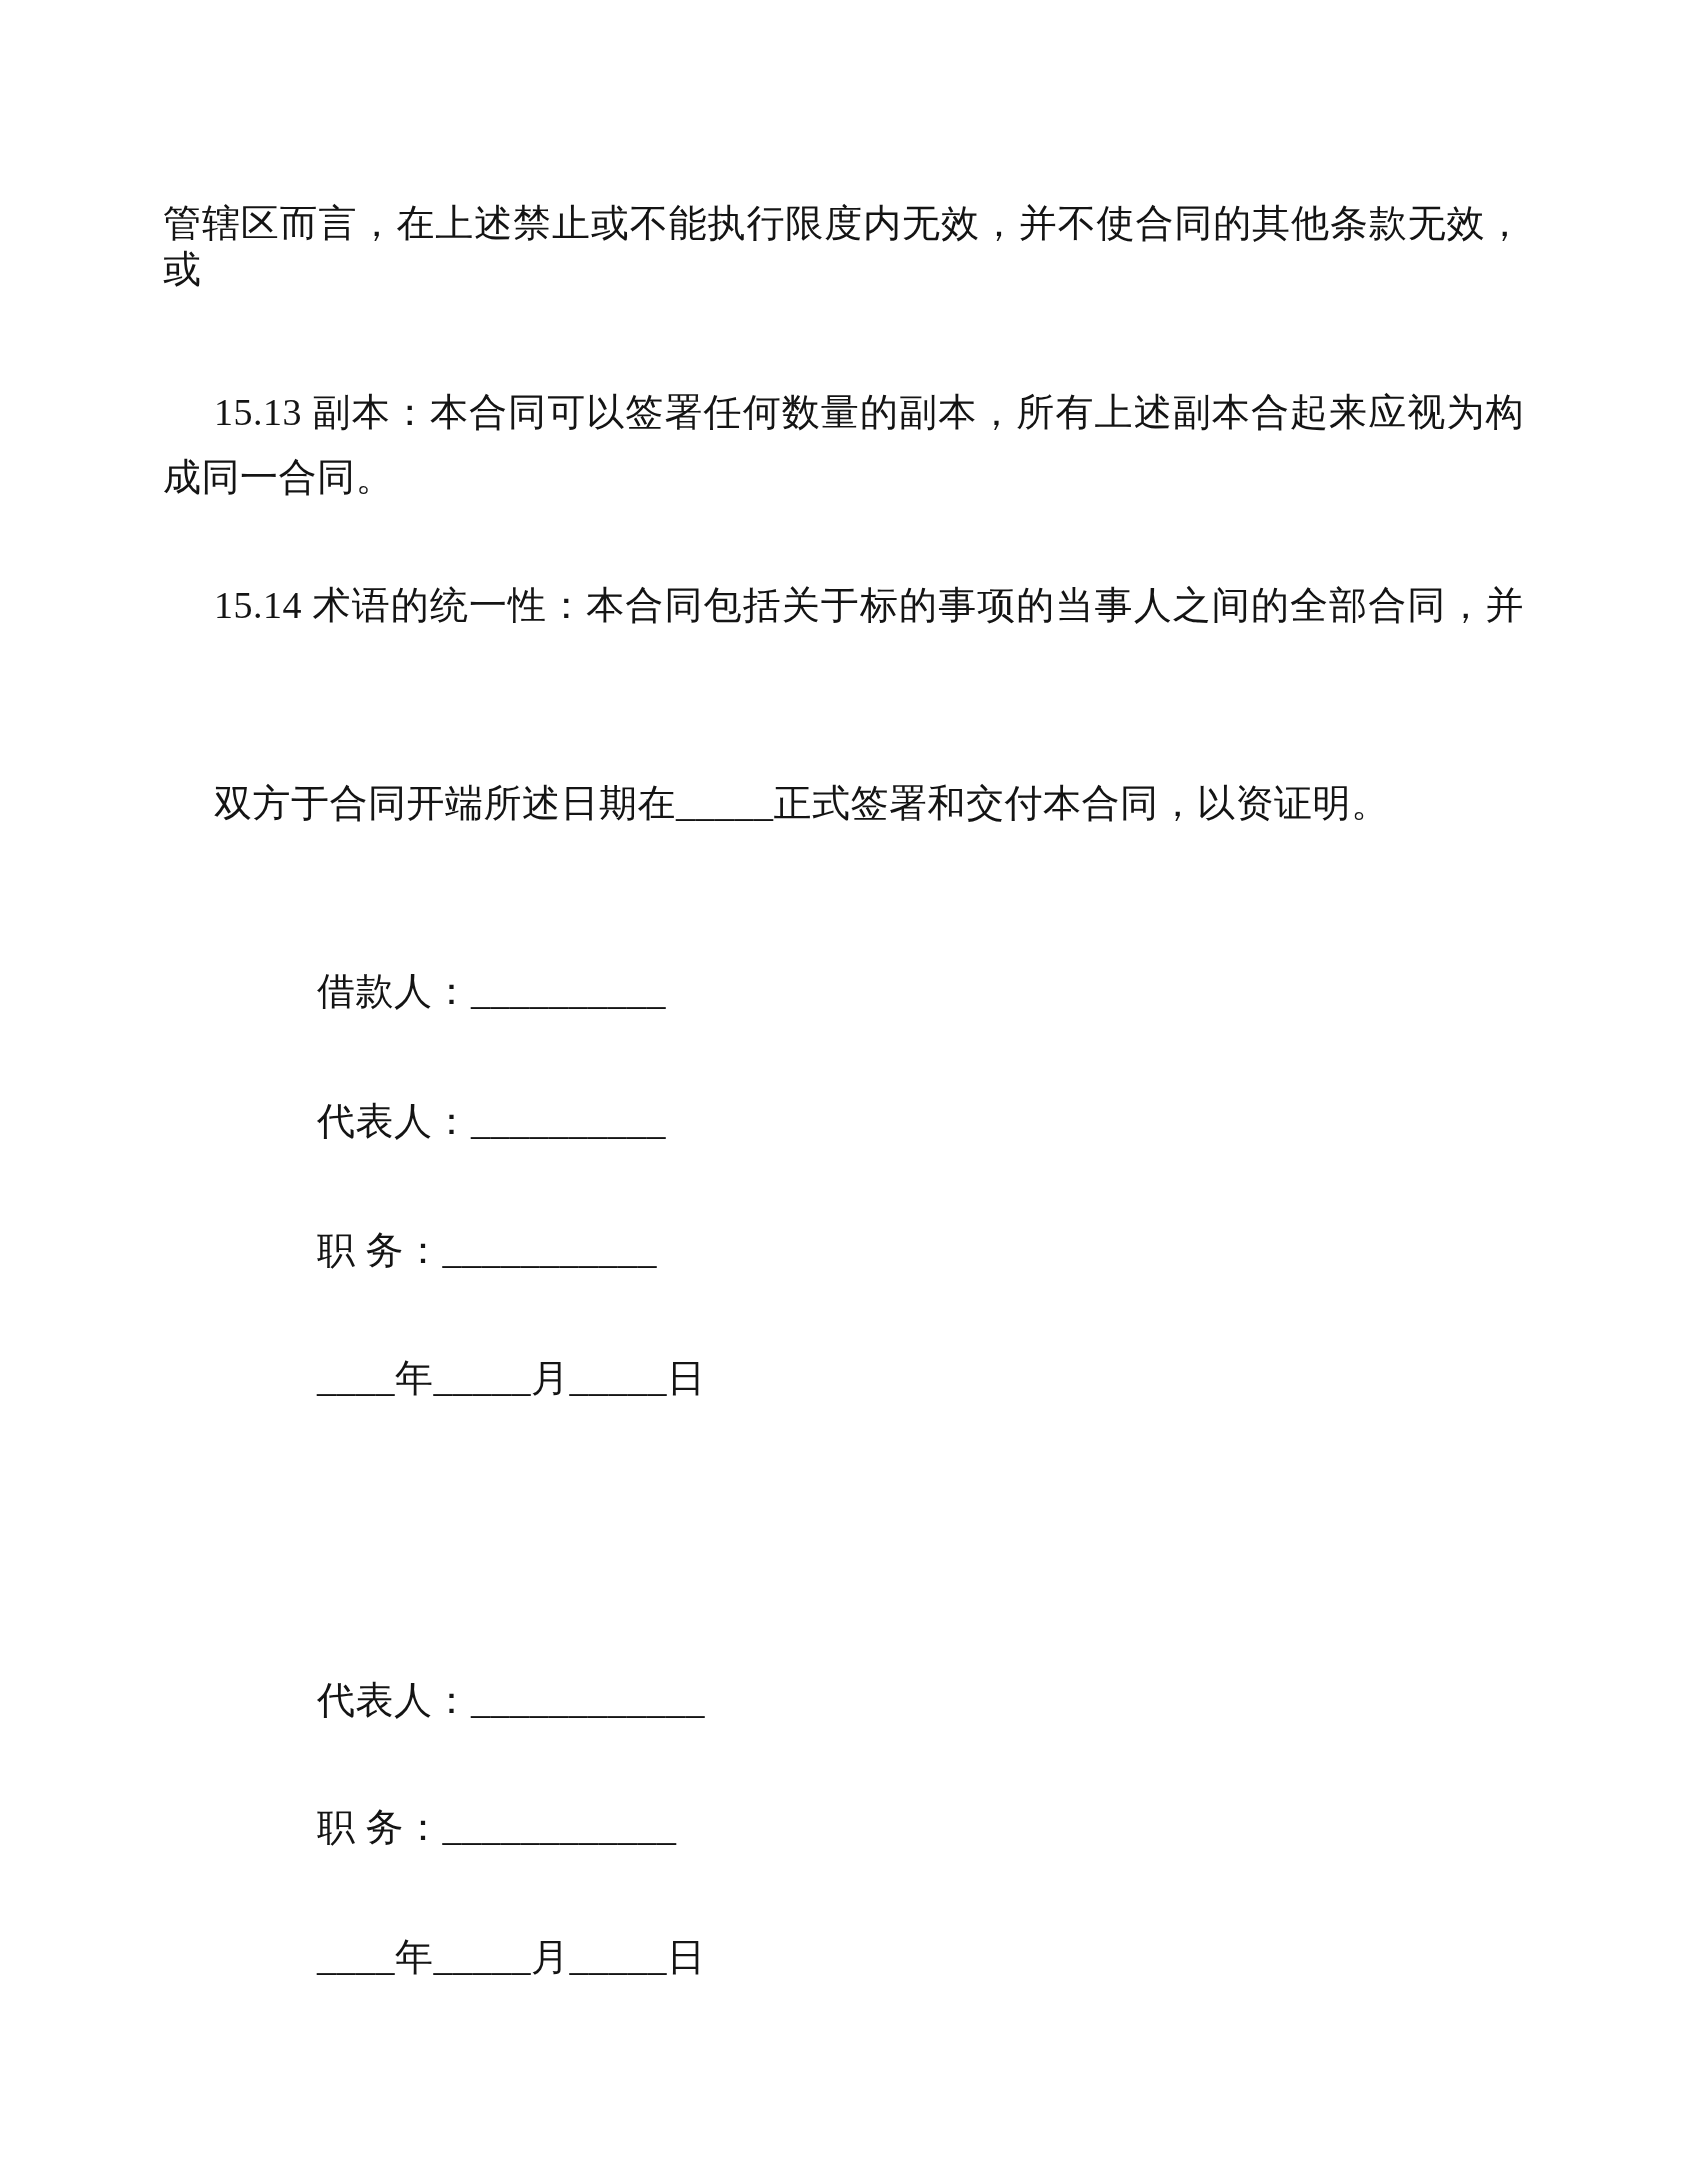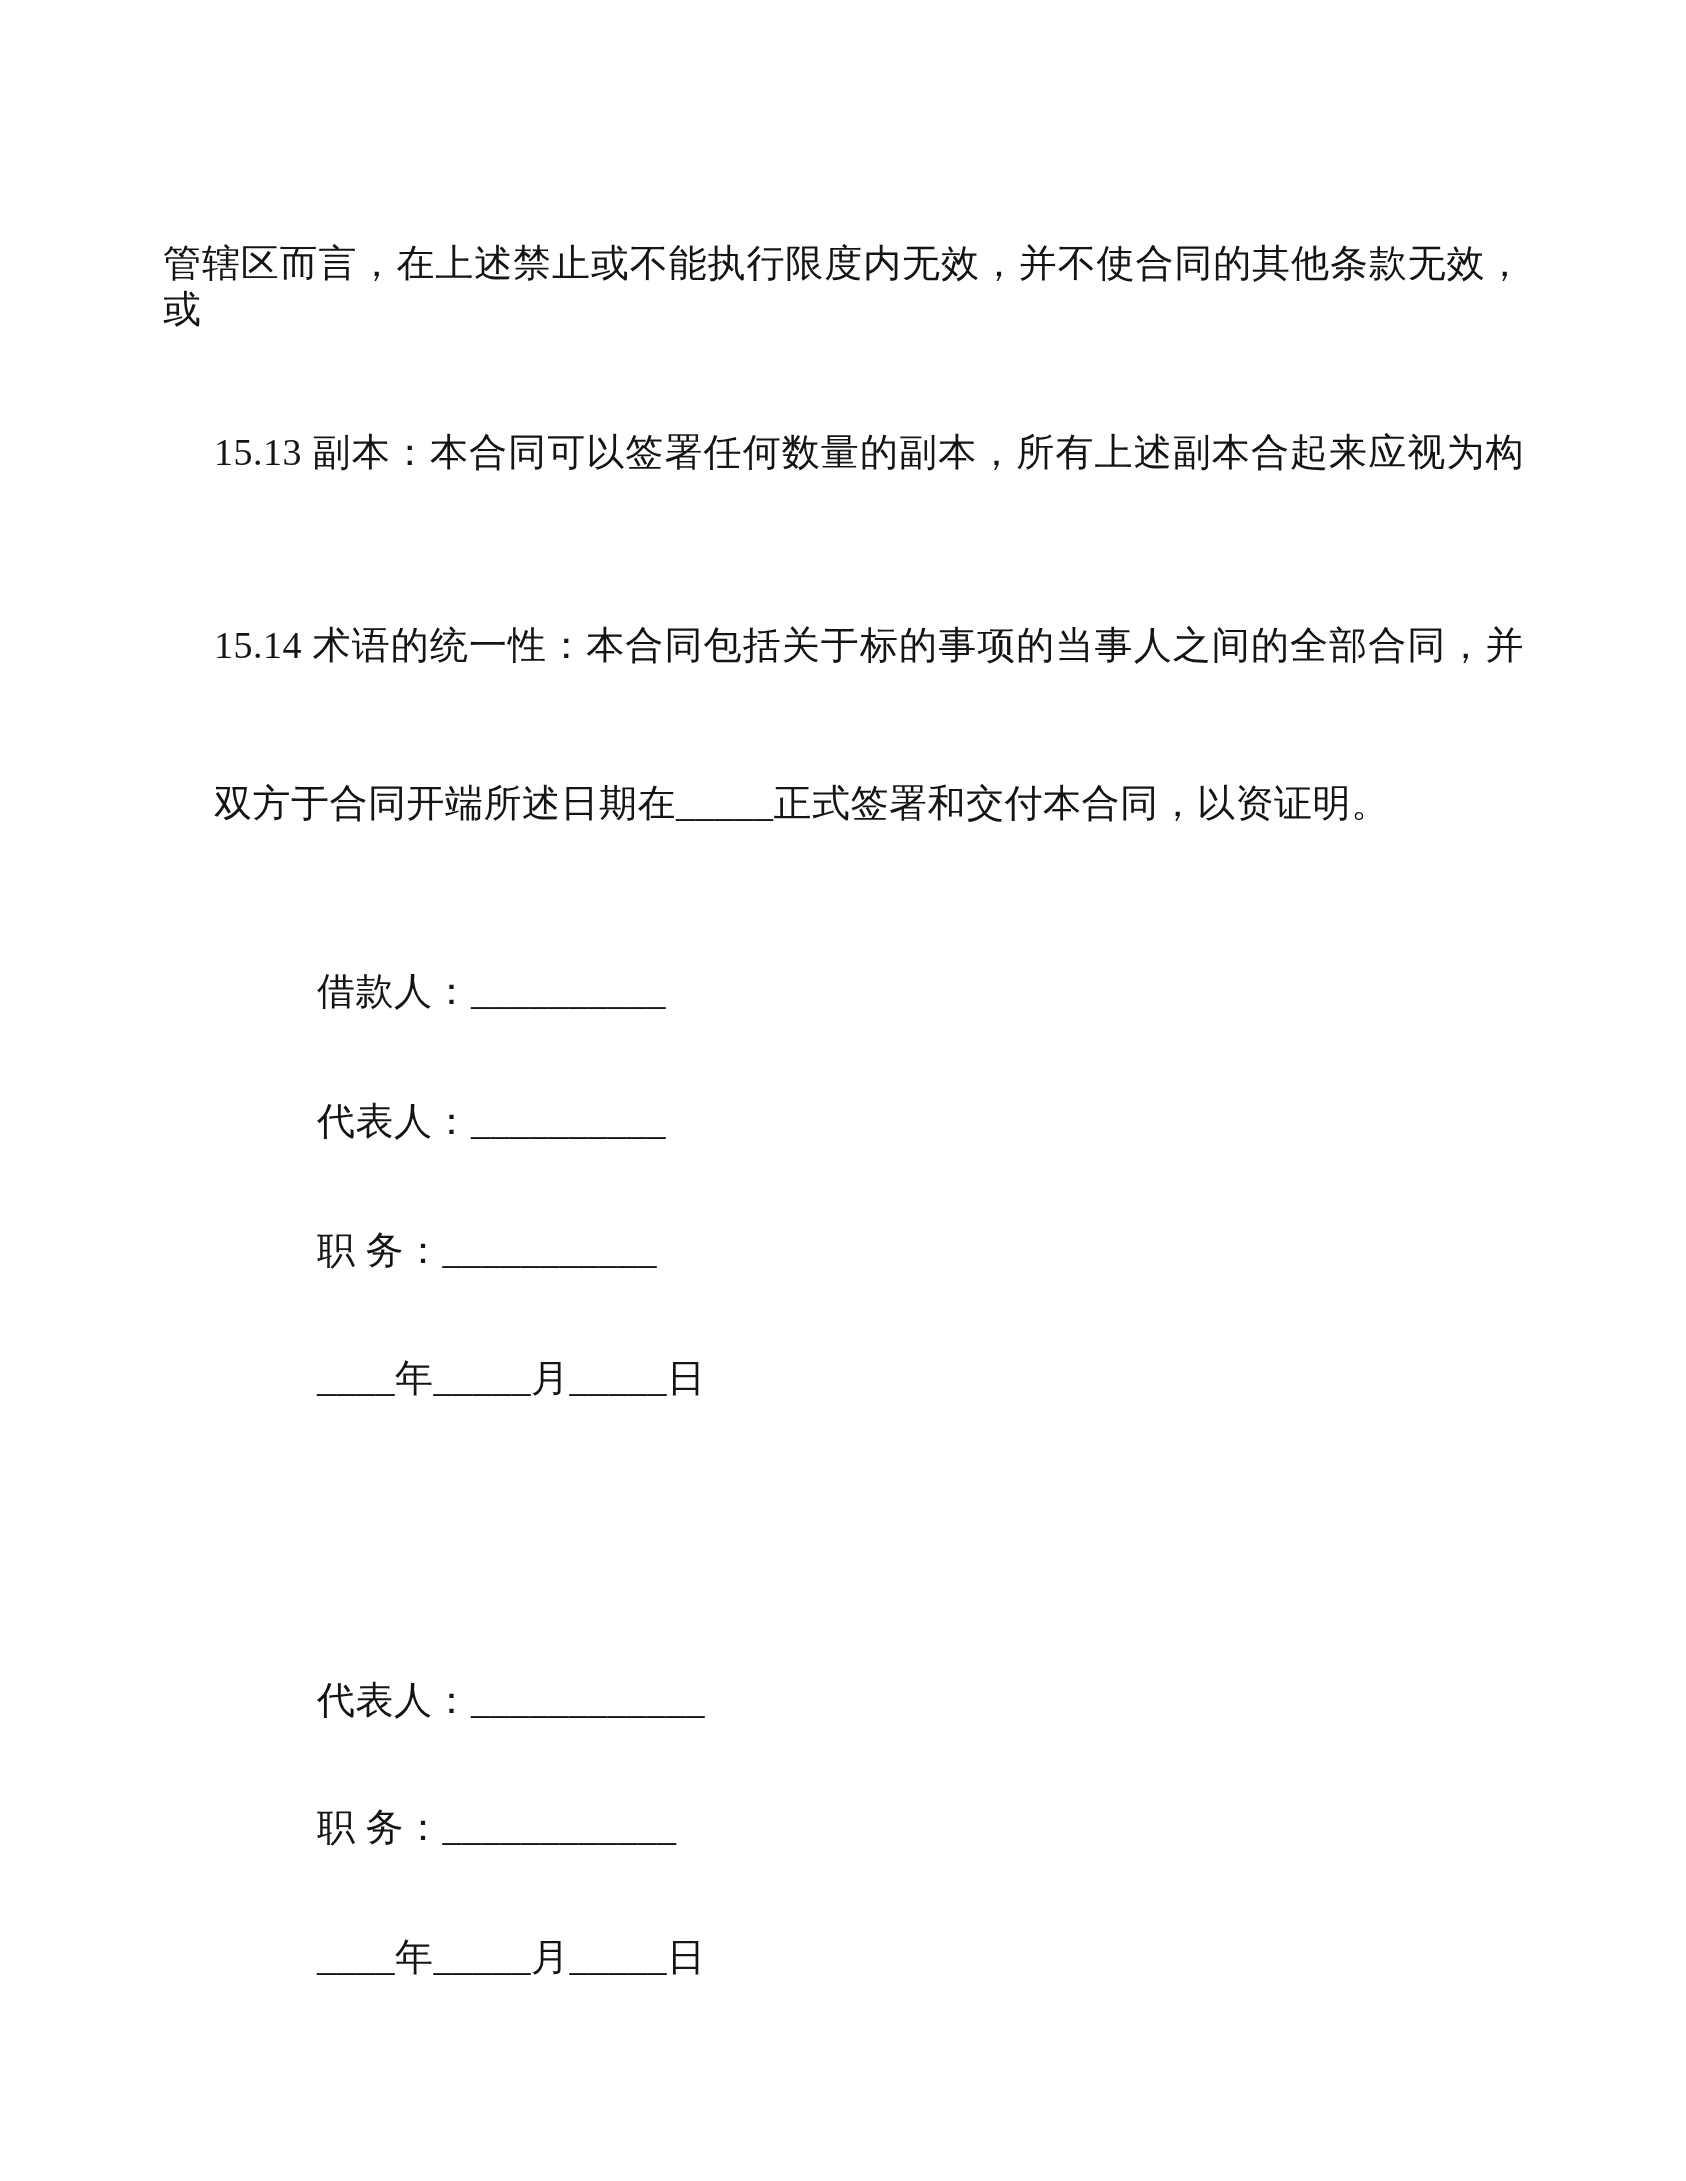--- a/index.html
+++ b/index.html
@@ -23,40 +23,40 @@
     font-size: 38px;
     line-height: 46px;
     letter-spacing: 0.5px;
     white-space: pre;
   }
   
   .just {
     white-space: normal;
     text-align: justify;
     text-align-last: justify;
-    margin-top: 40px;
   }
   
   .indent {
     padding-left: 51px;
   }
   
   .sig {
     left: 317px;
     right: auto;
   }
 </style>
 </head>
 <body>
 
 <div class="page">
 
   <div class="line just" style="top:200px">管辖区而言，在上述禁止或不能执行限度内无效，并不使合同的其他条款无效，或</div>
 
   <div class="line just indent" style="top:389px">15.13 副本：本合同可以签署任何数量的副本，所有上述副本合起来应视为构</div>
+  <div class="line" style="top:454px">成同一合同。</div>
 
   <div class="line just indent" style="top:582px">15.14 术语的统一性：本合同包括关于标的事项的当事人之间的全部合同，并</div>
 
   <div class="line sig" style="top:968px">借款人：__________</div>
 
   <div class="line indent" style="top:780px">双方于合同开端所述日期在_____正式签署和交付本合同，以资证明。</div>
   <div class="line sig" style="top:1098px">代表人：__________</div>
   <div class="line sig" style="top:1227px">职 务：___________</div>
   <div class="line sig" style="top:1355px">____年_____月_____日</div>
 

